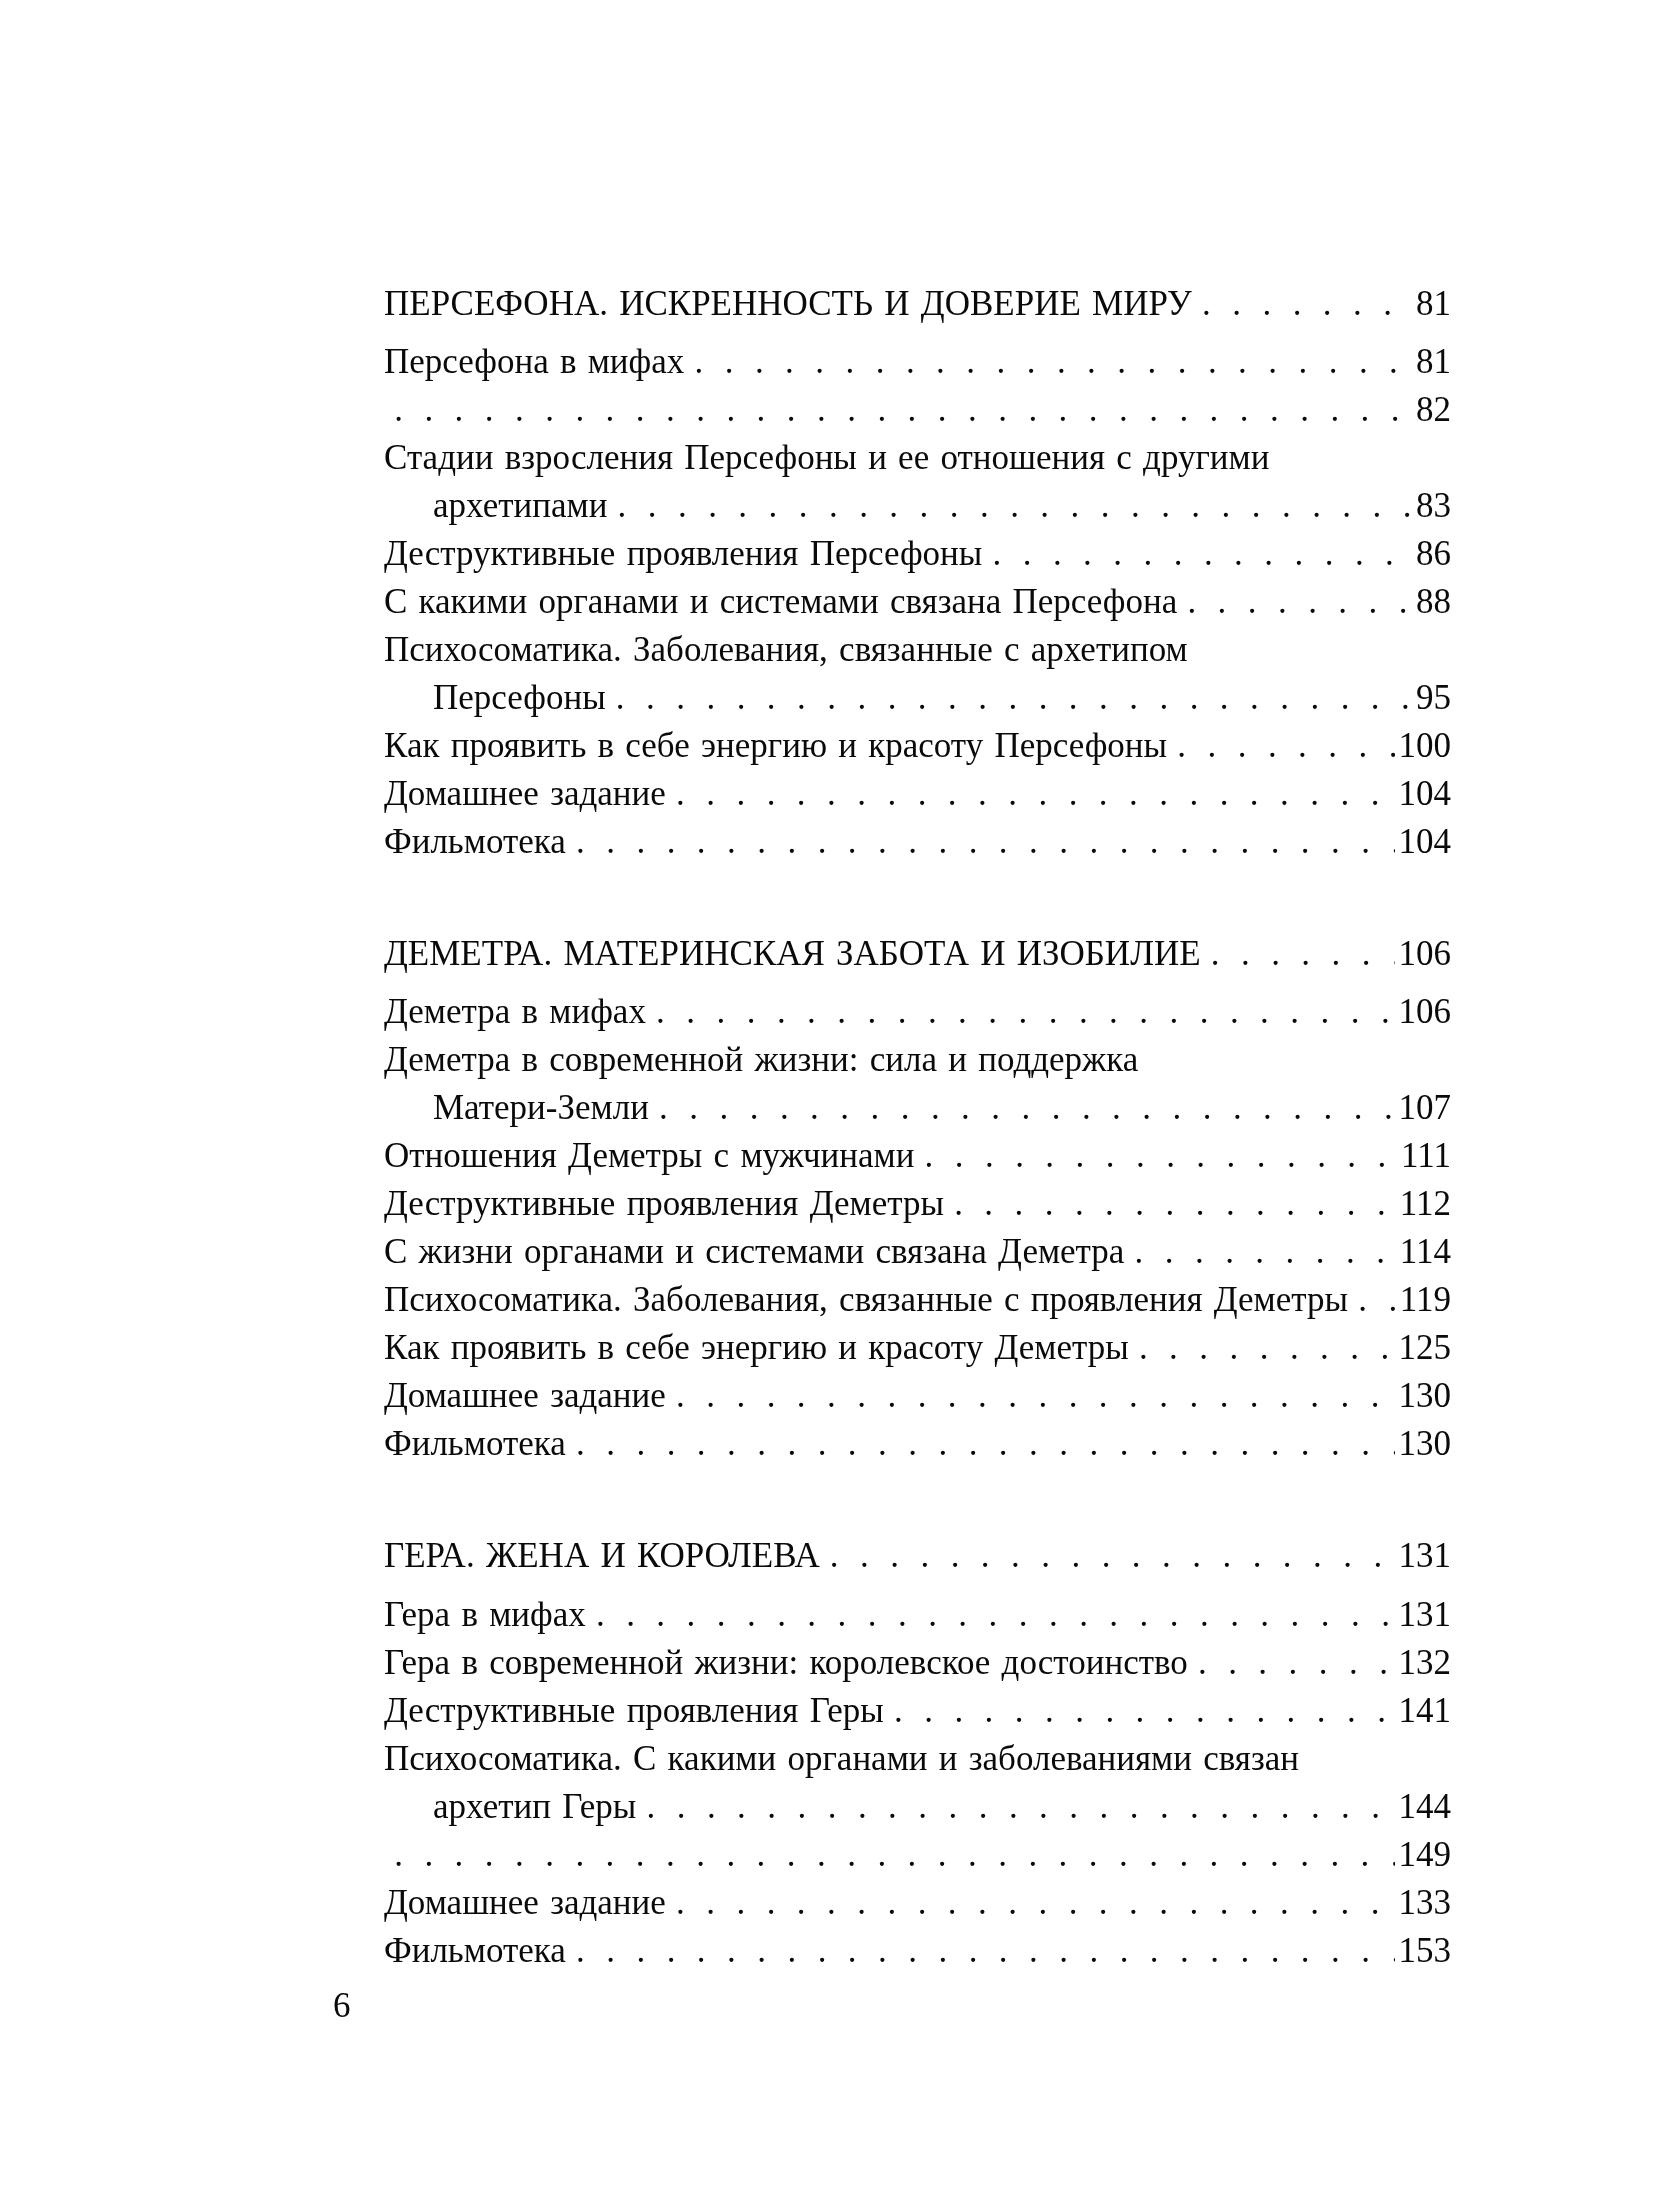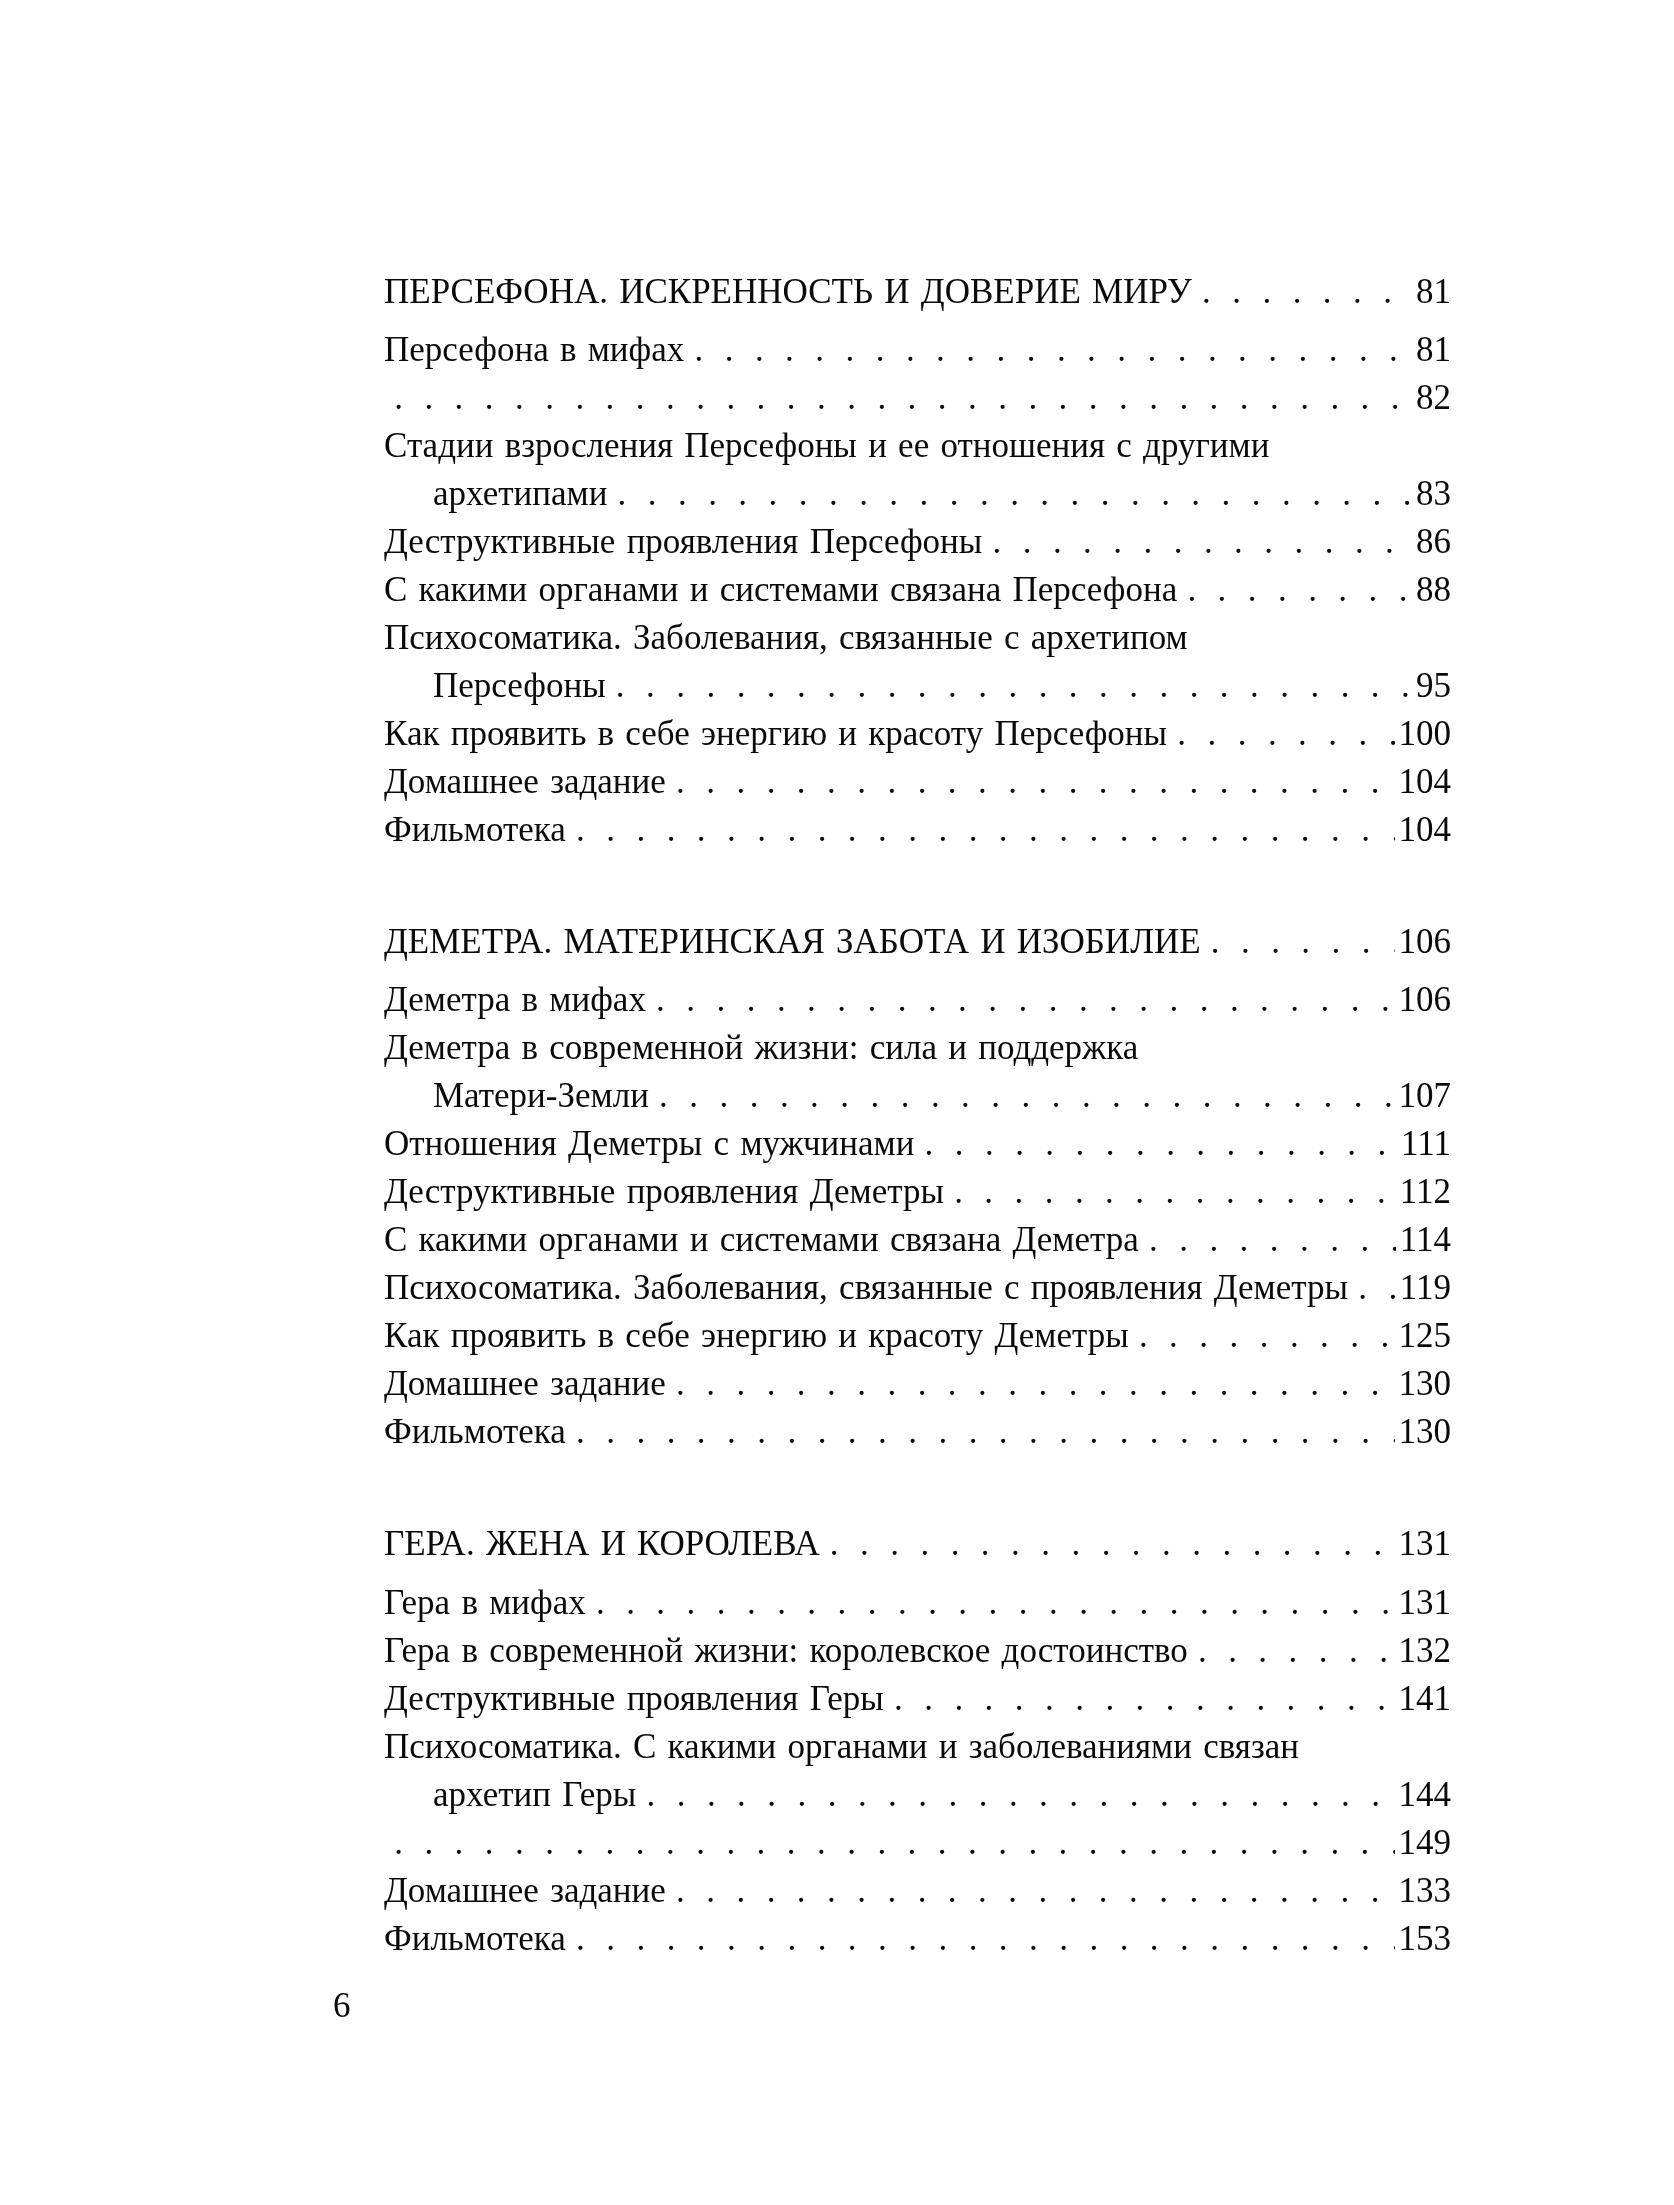--- a/index.html
+++ b/index.html
@@ -18,21 +18,21 @@
   .toc {
     position: absolute;
     left: 384px;
     top: 268px;
     width: 1067px;
     font-size: 35px;
     line-height: 48px;
     word-spacing: 2.5px;
   }
   .toc-section { margin-top: 64px; }
-  .toc-section:first-child { margin-top: 0; text-align: center; }
+  .toc-section:first-child { margin-top: 12px; text-align: center; }
   .row {
     display: flex;
     align-items: baseline;
     white-space: nowrap;
   }
   .row.heading { margin-bottom: 10.2px; }
   .row.cont { padding-left: 49px; }
   .t { flex: 0 0 auto; }
   .leader {
     flex: 1 1 auto;
@@ -140,21 +140,21 @@
         <span class="t">Отношения Деметры с мужчинами</span>
         <span class="leader"></span>
         <span class="p">111</span>
       </div>
       <div class="row">
         <span class="t">Деструктивные проявления Деметры</span>
         <span class="leader"></span>
         <span class="p">112</span>
       </div>
       <div class="row">
-        <span class="t">С какими органами и системами связана Деметра</span>
+        <span class="t">С жизни органами и системами связана Деметра</span>
         <span class="leader"></span>
         <span class="p">114</span>
       </div>
       <div class="row">
         <span class="t">Психосоматика. Заболевания, связанные с проявления Деметры</span>
         <span class="leader"></span>
         <span class="p">119</span>
       </div>
       <div class="row">
         <span class="t">Как проявить в себе энергию и красоту Деметры</span>

